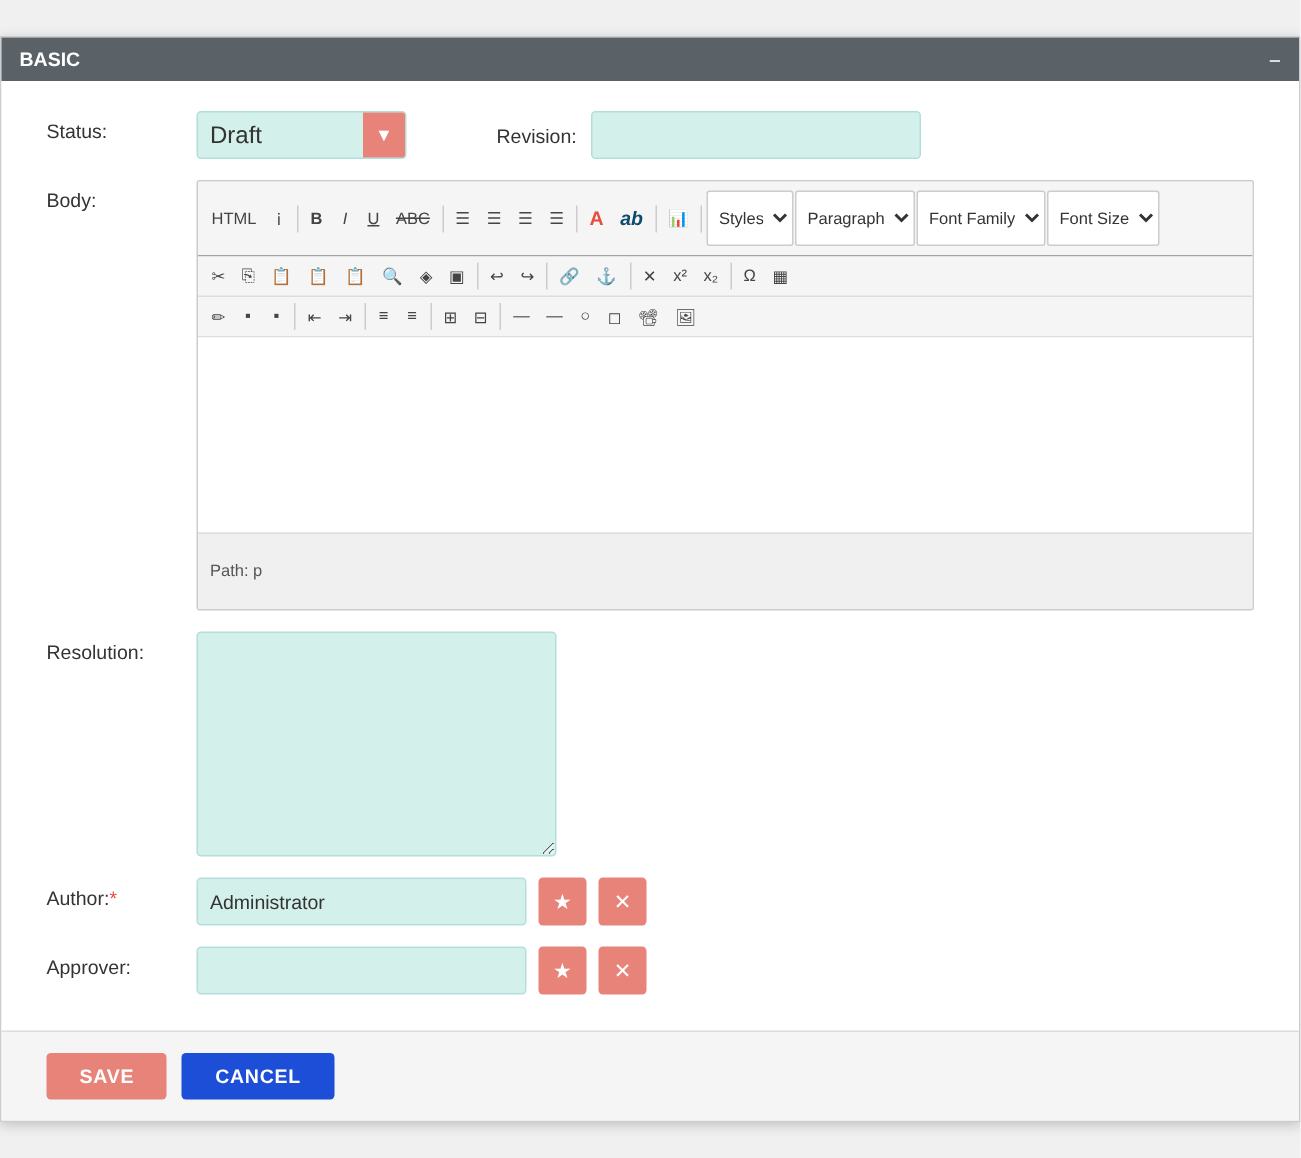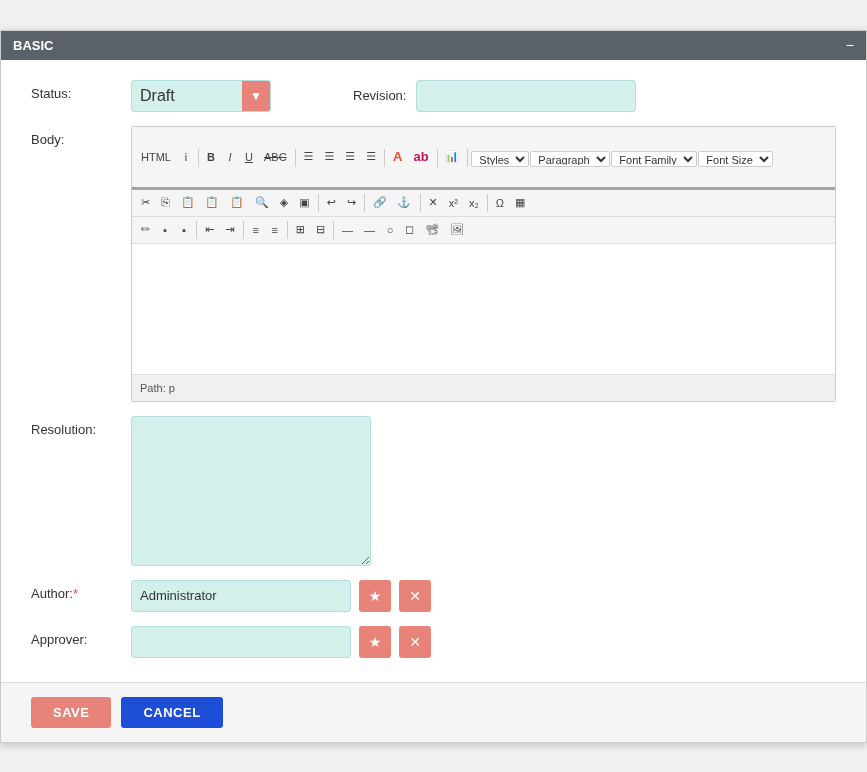--- a/index.html
+++ b/index.html
@@ -104,40 +104,39 @@
       font-size: 12px;
     }
     .revision-wrap {
       display: flex;
       align-items: center;
       gap: 10px;
     }
     .revision-label {
       color: #333;
       font-size: 13px;
-      margin-left: 22px;
     }
     
     .body-row {
       align-items: flex-start;
     }
     .editor-wrap {
       flex: 1;
       border: 1px solid #ccc;
       border-radius: 2px;
       overflow: hidden;
     }
     .toolbar {
       background: #f5f5f5;
-      border-bottom: 3px solid #a3a3a3;
-      padding: 20px 4px;
+      border-bottom: 1px solid #a3a3a3;
+      padding: 6px 4px;
       display: flex;
       flex-wrap: wrap;
       gap: 1px;
-      align-items: flex-end;
+      align-items: center;
     }
     .tb-btn {
       background: none;
       border: 1px solid transparent;
       border-radius: 2px;
       padding: 2px 4px;
       cursor: pointer;
       font-size: 11px;
       color: #444;
       display: inline-flex;
@@ -153,21 +152,21 @@
       margin: 0 2px;
       display: inline-block;
     }
     .tb-select {
       background: #fff;
       border: 1px solid #ccc;
       border-radius: 2px;
       padding: 1px 3px;
       font-size: 11px;
       color: #333;
-      height: 16px;
+      height: 37px;
       cursor: pointer;
     }
     .toolbar-row2 {
       background: #f5f5f5;
       border-bottom: 1px solid #ddd;
       padding: 3px 4px;
       display: flex;
       flex-wrap: wrap;
       gap: 1px;
       align-items: center;
@@ -184,21 +183,21 @@
     .editor-content {
       background: #fff;
       min-height: 130px;
       padding: 8px;
       font-size: 13px;
       color: #333;
     }
     .editor-path {
       background: #f0f0f0;
       border-top: 1px solid #ddd;
-      padding: 7px 8px;
+      padding: 19px 8px;
       font-size: 11px;
       color: #555;
     }
     
     .resolution-textarea {
       background: #d4f0ea;
       border: 1px solid #b2dfdb;
       border-radius: 3px;
       width: 240px;
       height: 150px;
@@ -261,23 +260,24 @@
       font-weight: bold;
       cursor: pointer;
       letter-spacing: 0.5px;
     }
     .color-A {
       color: #e74c3c;
       font-weight: bold;
       font-size: 13px;
     }
     .color-ab {
-      color: #be185d;
+      color: #0c4a6e;
       font-weight: bold;
       font-size: 13px;
+      font-style: italic;
     }
     .bold { font-weight: bold; }
     .italic { font-style: italic; }
     .underline { text-decoration: underline; }
   </style>
 </head>
 <body>
 
 <div class="window">
 

